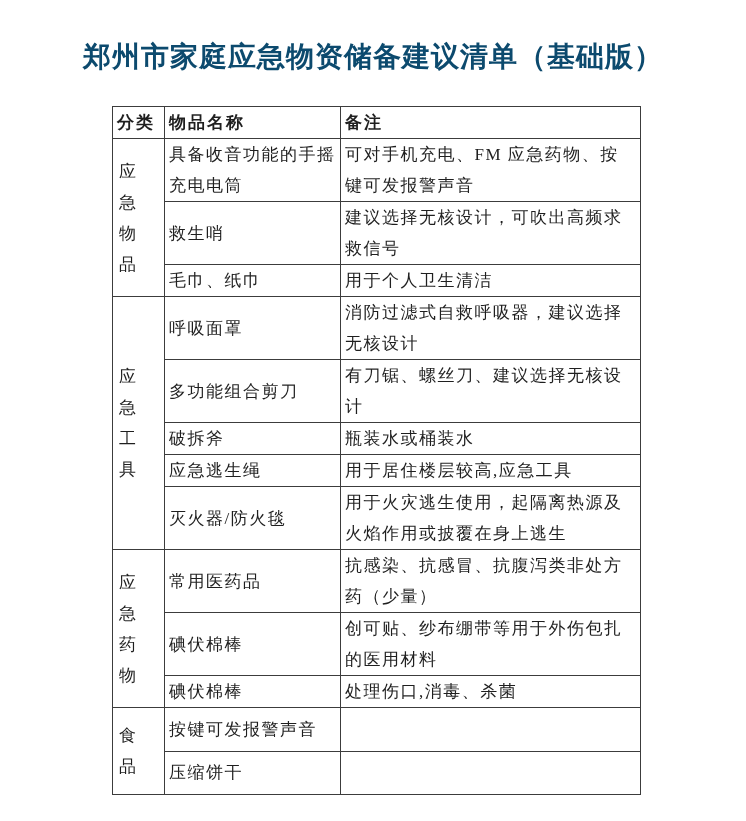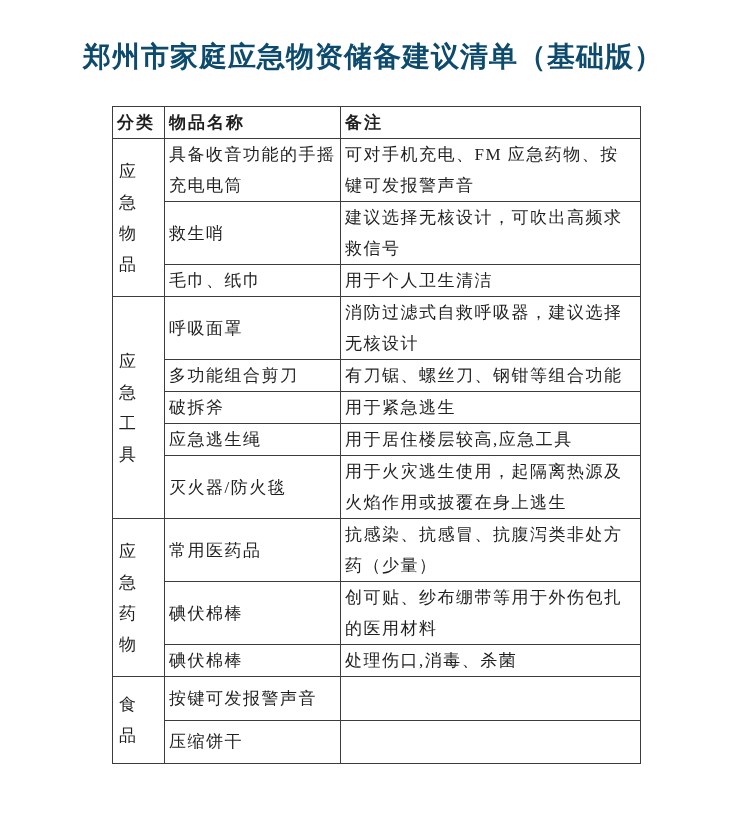--- a/index.html
+++ b/index.html
@@ -102,25 +102,25 @@
         <td class="note">用于个人卫生清洁</td>
       </tr>
 
       <tr class="tall">
         <td class="cat" rowspan="5">应急工具</td>
         <td class="item">呼吸面罩</td>
         <td class="note">消防过滤式自救呼吸器，建议选择无核设计</td>
       </tr>
       <tr class="short">
         <td class="item">多功能组合剪刀</td>
-        <td class="note">有刀锯、螺丝刀、钢钳等组合功能</td>
+        <td class="note">有刀锯、螺丝刀、建议选择无核设计</td>
       </tr>
       <tr class="short">
         <td class="item">破拆斧</td>
-        <td class="note">用于紧急逃生</td>
+        <td class="note">瓶装水或桶装水</td>
       </tr>
       <tr class="short">
         <td class="item">应急逃生绳</td>
         <td class="note">用于居住楼层较高,应急工具</td>
       </tr>
       <tr class="tall">
         <td class="item">灭火器/防火毯</td>
         <td class="note">用于火灾逃生使用，起隔离热源及火焰作用或披覆在身上逃生</td>
       </tr>
 

